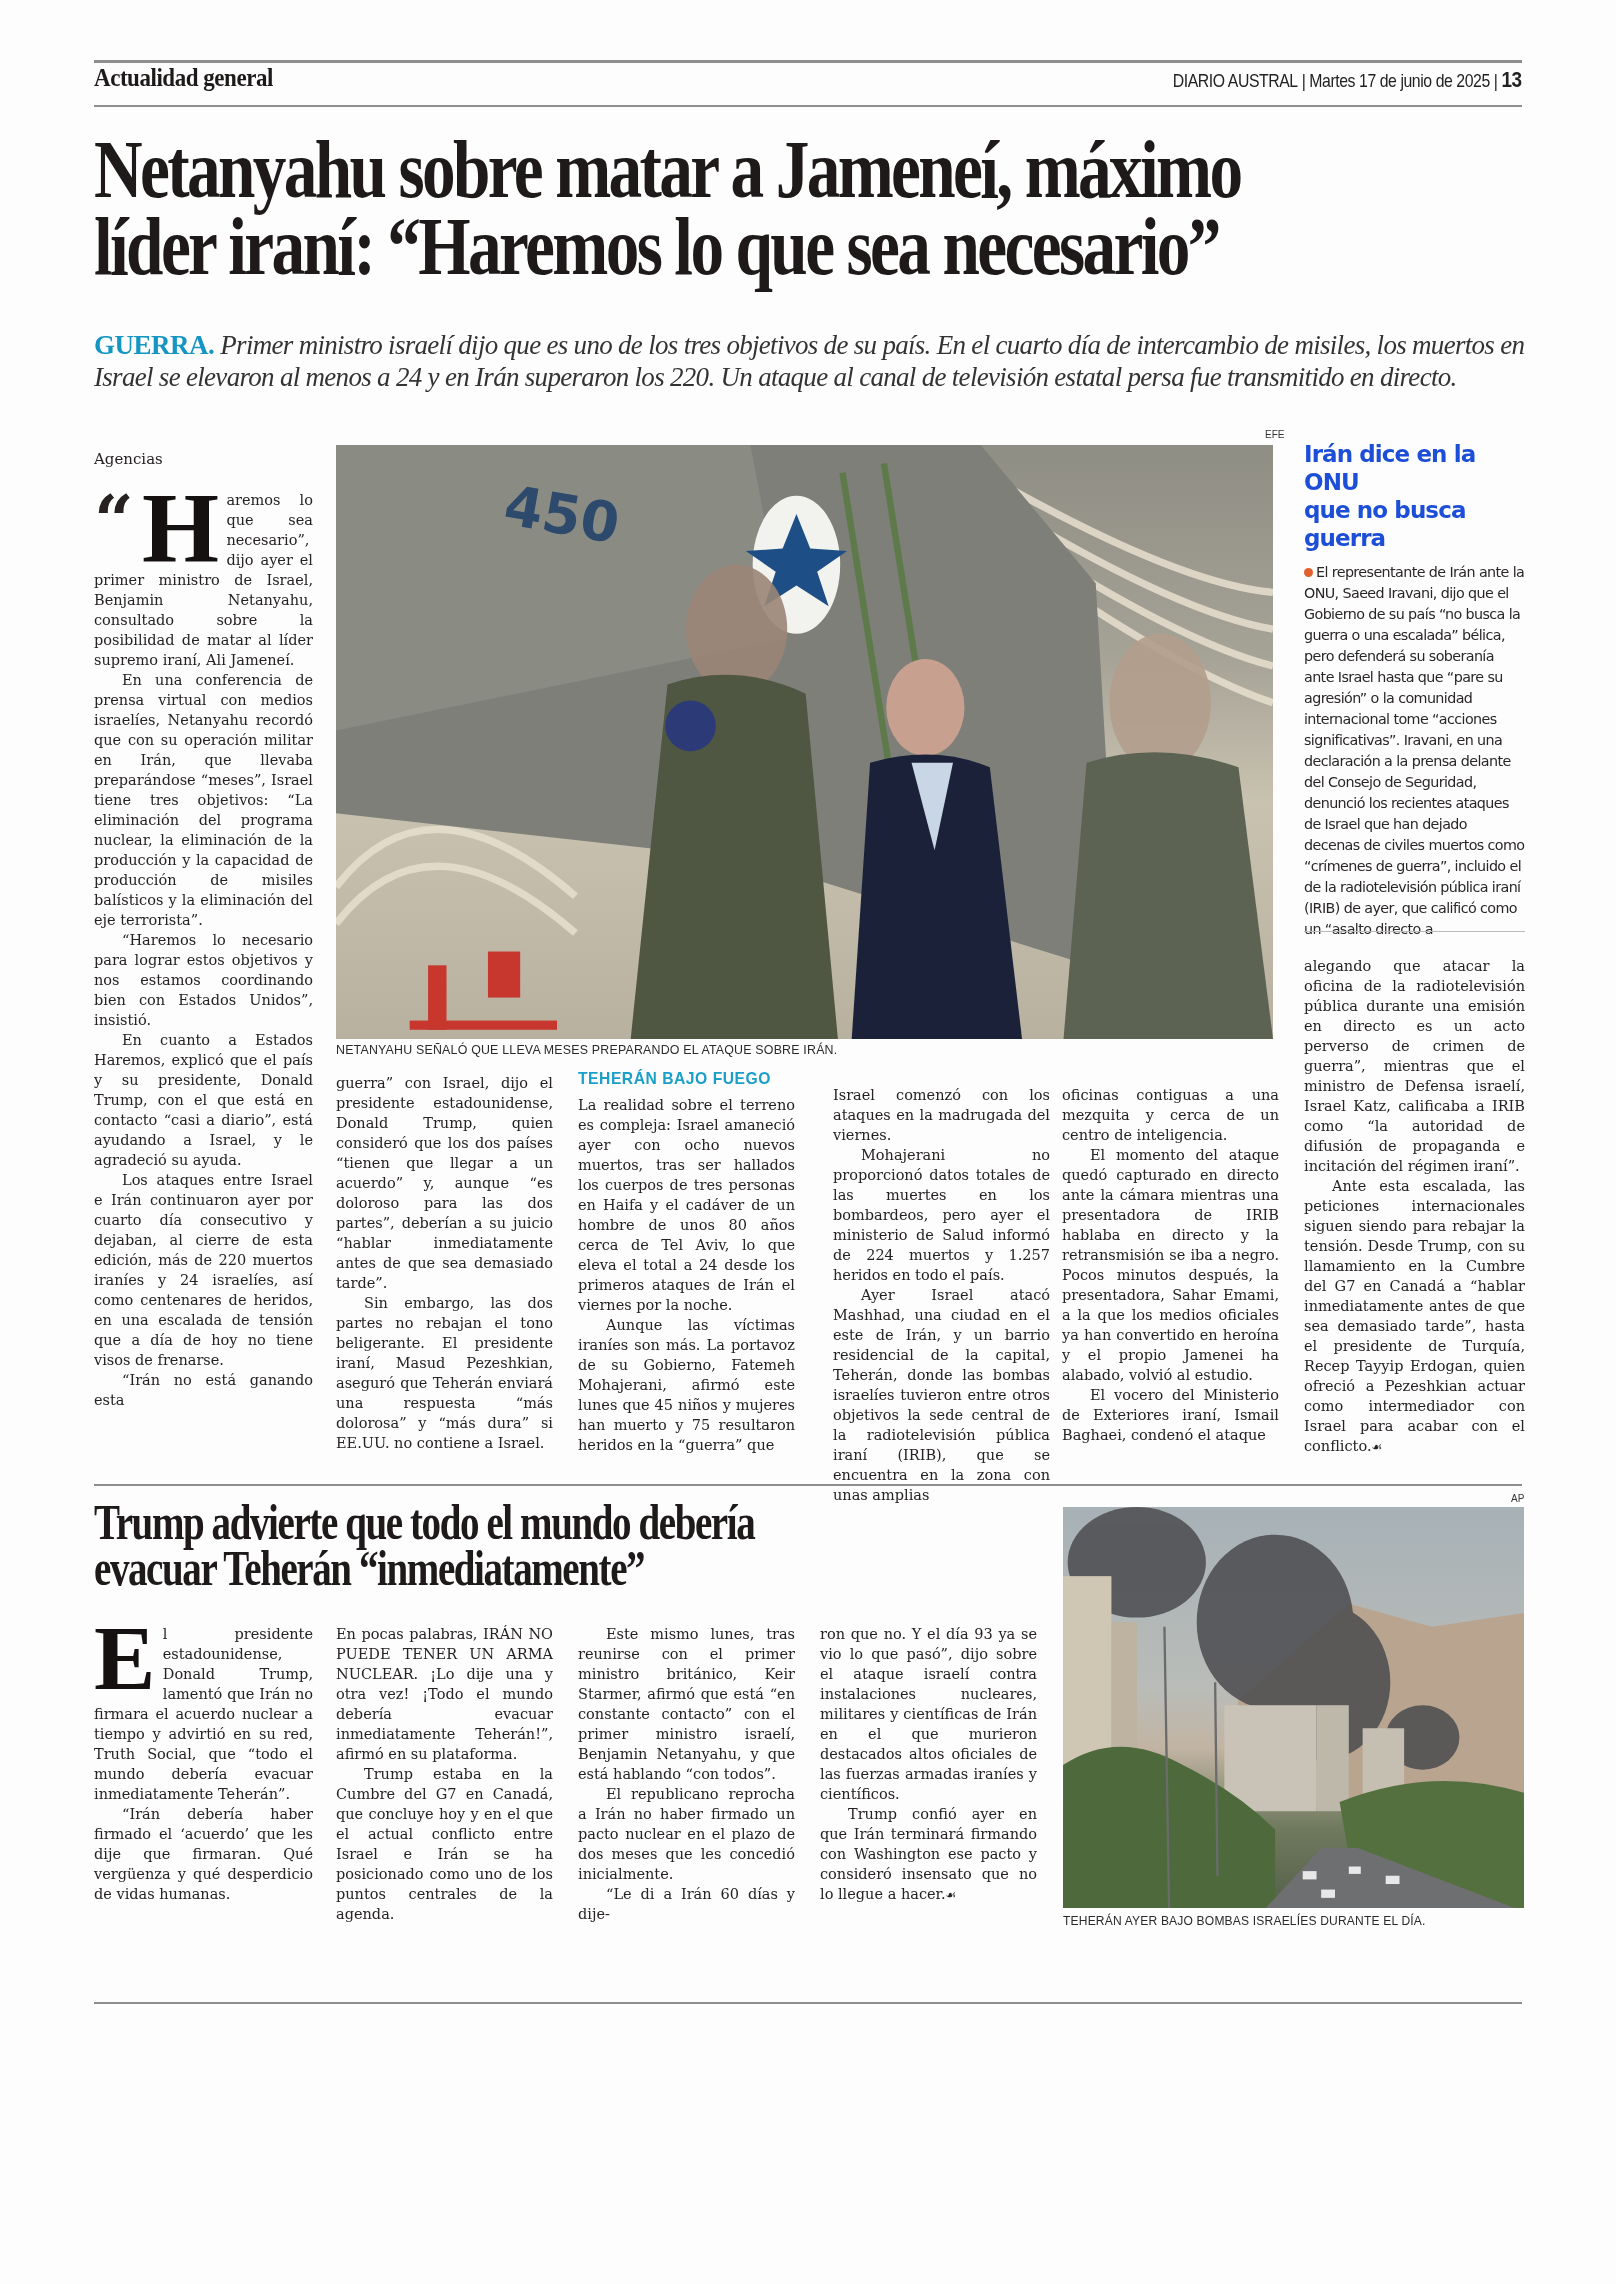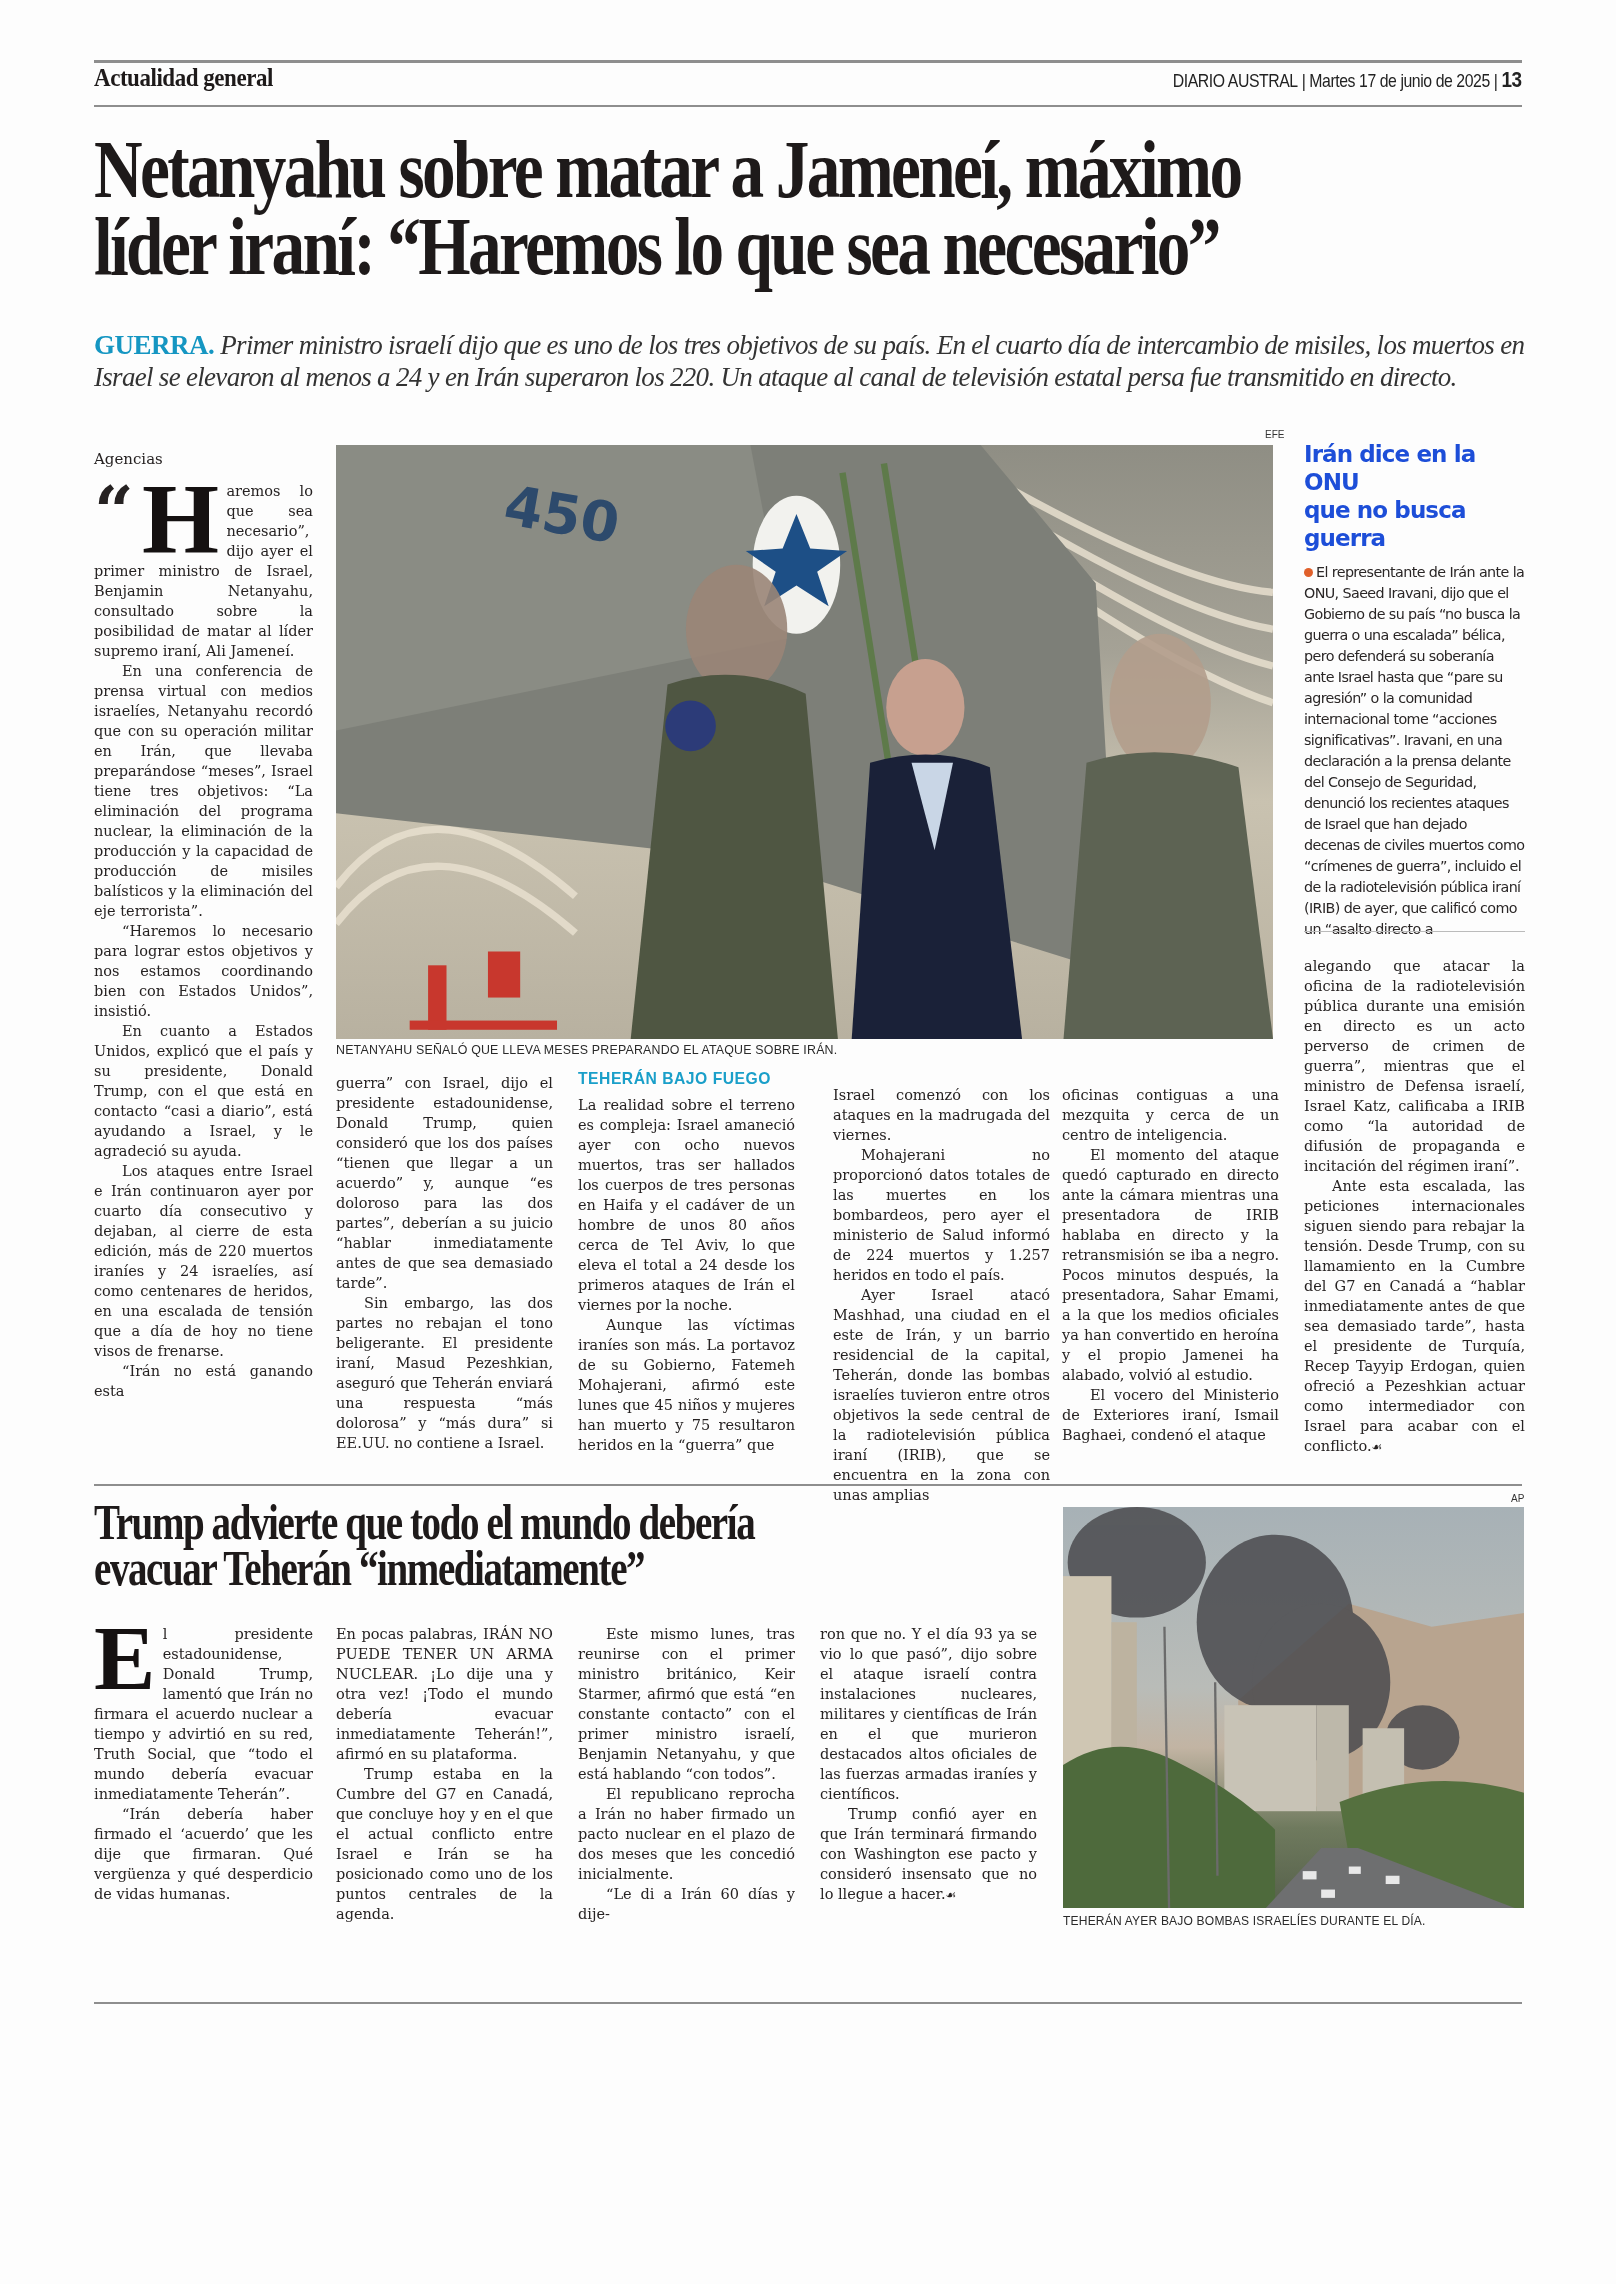--- a/index.html
+++ b/index.html
@@ -9,21 +9,21 @@
   .rule{position:absolute;left:94px;width:1428px;height:2.8px;background:#8e8e8e}
   .section{left:94px;top:64px;font-family:"Liberation Serif",serif;font-weight:700;font-size:25px;letter-spacing:-0.5px;transform:scaleX(.92);transform-origin:left}
   .masthead{right:94px;top:67px;font-family:"Liberation Sans",sans-serif;font-size:18.4px;letter-spacing:-0.5px;color:#222;display:flex;gap:4.6px;align-items:baseline;transform:scaleX(.86);transform-origin:right}
   .masthead .pg{font-weight:700;font-size:22px}
   .headline{left:94px;top:131px;width:1437px;font-family:"Liberation Serif",serif;font-weight:700;font-size:82px;line-height:77px;letter-spacing:-3.2px;transform:scaleX(.82);transform-origin:left;white-space:nowrap}
   .lead{left:94px;top:329px;width:1433px;font-family:"Liberation Serif",serif;font-style:italic;font-size:27px;line-height:32px;color:#333;letter-spacing:-0.7px}
   .tag{font-family:Liberation Serif, serif;font-style:normal;font-weight:700;color:#1596c2;letter-spacing:-0.5px}
   .col{position:absolute;font-family:"DejaVu Serif",serif;font-size:14.5px;line-height:20px;text-align:justify;hyphens:auto;color:#262222}
   .col p{text-indent:28px}
   .col p.noind{text-indent:0}
-  .byline{font-size:15px;margin-bottom:12px}
+  .byline{font-size:15px;margin-bottom:21px}
   .dropq{float:left;font-size:69px;line-height:55px;font-weight:700;margin:2.8px 8.3px 0 0;font-family:"DejaVu Serif",serif}
   .dropH{float:left;font-family:"Liberation Serif",serif;font-weight:700;font-size:99px;line-height:76px;margin:0 7.4px 0 0;color:#151111}
   .dropE{float:left;font-family:"Liberation Serif",serif;font-weight:700;font-size:92px;line-height:69px;margin:0 7.4px 0 0;color:#151111}
   .subhead-blue{font-family:"Liberation Sans",sans-serif;font-weight:700;font-size:15.7px;color:#1a9fc9;letter-spacing:0.5px;margin-bottom:6px}
   .photo{position:absolute;overflow:hidden}
   .credit{font-family:"Liberation Sans",sans-serif;font-size:10px;color:#333}
   .caption{font-family:"Liberation Sans",sans-serif;font-size:12.4px;letter-spacing:0.2px;color:#2a2a2a}
   .sidebar-head{font-family:"DejaVu Sans",sans-serif;font-weight:700;font-size:23px;line-height:28px;letter-spacing:-0.9px;color:#1d4ed8}
   .sidebar-body{font-family:"DejaVu Sans",sans-serif;font-size:14.3px;line-height:21px;letter-spacing:-0.6px;color:#2a2626}
   .bullet{display:inline-block;width:9.2px;height:9.2px;border-radius:50%;background:#e0602b;margin-right:2.8px}
@@ -51,21 +51,21 @@
 
 <div class="abs lead">
   <span class="tag">GUERRA.</span><span> Primer ministro israelí dijo que es uno de los tres objetivos de su país. En el cuarto día de intercambio de misiles, los muertos en Israel se elevaron al menos a 24 y en Irán superaron los 220. Un ataque al canal de televisión estatal persa fue transmitido en directo.</span>
 </div>
 
 <div class="col" style="left:94px;top:449px;width:219px">
   <div class="byline">Agencias</div>
   <p class="noind"><span class="dropq">“</span><span class="dropH">H</span><span>aremos lo que sea necesario”, dijo ayer el primer ministro de Israel, Benjamin Netanyahu, consultado sobre la posibilidad de matar al líder supremo iraní, Ali Jameneí.</span></p>
   <p>En una conferencia de prensa virtual con medios israelíes, Netanyahu recordó que con su operación militar en Irán, que llevaba preparándose “meses”, Israel tiene tres objetivos: “La eliminación del programa nuclear, la eliminación de la producción y la capacidad de producción de misiles balísticos y la eliminación del eje terrorista”.</p>
   <p>“Haremos lo necesario para lograr estos objetivos y nos estamos coordinando bien con Estados Unidos”, insistió.</p>
-  <p>En cuanto a Estados Unidos, explicó que el país y su presidente, Donald Trump, con el que está en contacto “casi a diario”, está ayudando a Israel, y le agradeció su ayuda.</p>
+  <p>En cuanto a Estados Haremos, explicó que el país y su presidente, Donald Trump, con el que está en contacto “casi a diario”, está ayudando a Israel, y le agradeció su ayuda.</p>
   <p>Los ataques entre Israel e Irán continuaron ayer por cuarto día consecutivo y dejaban, al cierre de esta edición, más de 220 muertos iraníes y 24 israelíes, así como centenares de heridos, en una escalada de tensión que a día de hoy no tiene visos de frenarse.</p>
   <p>“Irán no está ganando esta</p>
 </div>
 
 <div class="abs credit" style="left:1265px;top:429px">EFE</div>
 <div class="photo" style="left:336px;top:445px;width:937px;height:594px;background:linear-gradient(180deg,#8f8e84 0%,#a5a296 35%,#c9c2b0 60%,#b8b1a0 100%)">
   <svg width="937" height="594" viewBox="0 0 2035 1290">
 
     <g stroke="#e8e0cf" stroke-width="16" fill="none" opacity=".85">
       <path d="M1300 0 Q1800 300 2035 320"></path>

